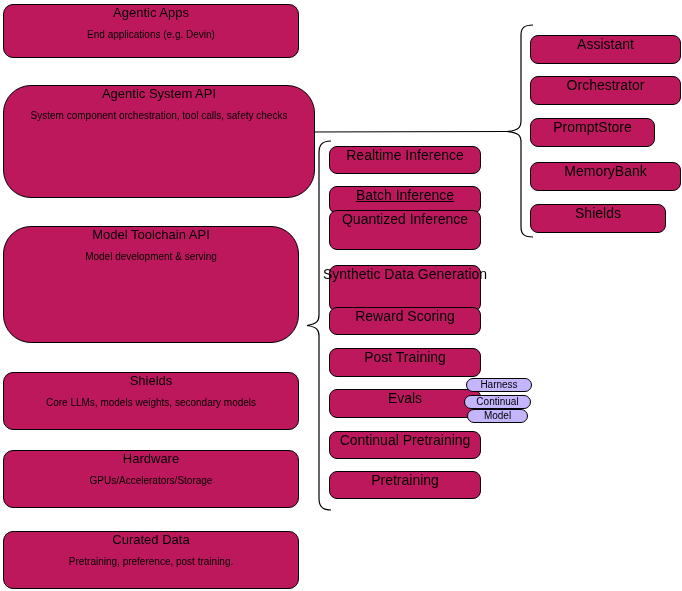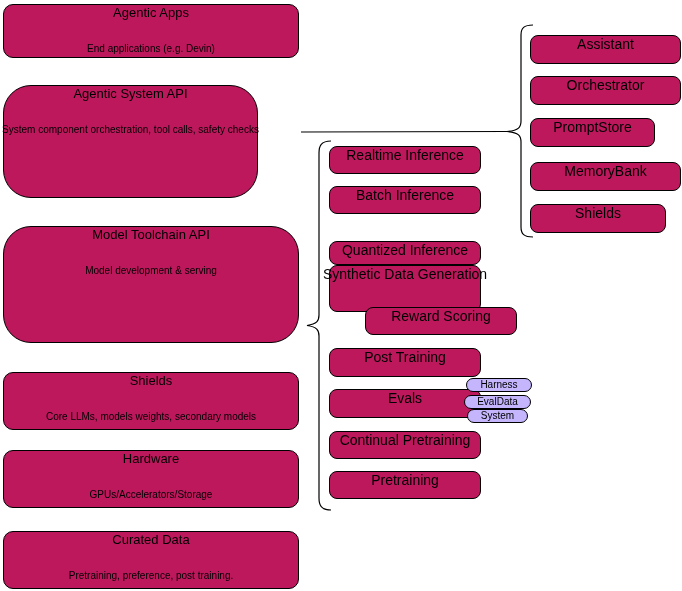--- a/index.html
+++ b/index.html
@@ -7,21 +7,21 @@
     position:relative;width:682px;height:591px;background:#ffffff;overflow:hidden;
     font-family:"Liberation Sans", sans-serif;color:#000;
   }
   .layer{position:absolute;left:0;top:0;width:682px;height:591px;}
   .node{
     position:absolute;background:#be185d;border:1px solid #000;box-sizing:border-box;
     display:flex;flex-direction:column;align-items:center;
     text-align:center;z-index:2;
   }
   .node-title{font-size:13px;line-height:1.25;white-space:nowrap;}
-  .node-sub{font-size:10px;line-height:1.3;margin-top:21px;white-space:nowrap;}
+  .node-sub{font-size:10px;line-height:1.3;margin-top:7px;white-space:nowrap;}
   .leaf{font-size:14px;line-height:1.2;white-space:nowrap;}
   .r10{border-radius:10px;}
   .r28{border-radius:28px;}
   .r8{border-radius:8px;}
   .tag{
     position:absolute;background:#c4b5fd;border:1px solid #000;border-radius:8px;
     box-sizing:border-box;display:flex;align-items:center;justify-content:center;
     font-size:10px;line-height:1;z-index:3;white-space:nowrap;
   }
   svg path{fill:none;stroke:#000;stroke-width:1.2;}
@@ -37,21 +37,21 @@
              C317 327 319 330 319 336 L319 498 C319 505 321 510 331 510"></path>
     <path d="M533 25 C524 25 521 28 521 35 L521 121 C521 127 519 130.5 507 131.5
              C519 132.5 521 136 521 142 L521 227 C521 234 524 237 533 237"></path>
   </svg>
 
   <div class="node r10" style="left:3px;top:4px;width:296px;height:54px;">
     <div class="node-title">Agentic Apps</div>
     <div class="node-sub">End applications (e.g. Devin)</div>
   </div>
 
-  <div class="node r28" style="left:3px;top:85px;width:255px;height:113px;">
+  <div class="node r28" style="left:3px;top:85px;width:312px;height:113px;">
     <div class="node-title">Agentic System API</div>
     <div class="node-sub">System component orchestration, tool calls, safety checks</div>
   </div>
 
   <div class="node r28" style="left:3px;top:226px;width:296px;height:117px;">
     <div class="node-title">Model Toolchain API</div>
     <div class="node-sub">Model development &amp; serving</div>
   </div>
 
   <div class="node r10" style="left:3px;top:372px;width:296px;height:58px;">
@@ -63,32 +63,32 @@
     <div class="node-title">Hardware</div>
     <div class="node-sub">GPUs/Accelerators/Storage</div>
   </div>
 
   <div class="node r10" style="left:3px;top:531px;width:296px;height:58px;">
     <div class="node-title">Curated Data</div>
     <div class="node-sub">Pretraining, preference, post training.</div>
   </div>
 
   <div class="node r8 leaf" style="left:329px;top:146px;width:152px;height:28px;">Realtime Inference</div>
-  <div class="node r8 leaf" style="left:329px;top:186px;width:152px;height:28px;">Batch Inference</div>
-  <div class="node r8 leaf" style="left:329px;top:241px;width:152px;height:24px;">Quantized Inference</div>
+  <div class="node r8 leaf" style="left:329px;top:186px;width:152px;height:28px;text-decoration:underline;">Batch Inference</div>
+  <div class="node r8 leaf" style="left:329px;top:210px;width:152px;height:40px;">Quantized Inference</div>
   <div class="node r8 leaf" style="left:329px;top:265px;width:152px;height:47px;">Synthetic Data Generation</div>
-  <div class="node r8 leaf" style="left:329px;top:307px;width:152px;height:28px;margin-left:36px;">Reward Scoring</div>
+  <div class="node r8 leaf" style="left:329px;top:307px;width:152px;height:28px;">Reward Scoring</div>
   <div class="node r8 leaf" style="left:329px;top:348px;width:152px;height:29px;">Post Training</div>
   <div class="node r8 leaf" style="left:329px;top:389px;width:152px;height:29px;">Evals</div>
   <div class="node r8 leaf" style="left:329px;top:431px;width:152px;height:28px;">Continual Pretraining</div>
   <div class="node r8 leaf" style="left:329px;top:471px;width:152px;height:28px;">Pretraining</div>
 
   <div class="tag" style="left:466px;top:378px;width:66px;height:14px;">Harness</div>
-  <div class="tag" style="left:464px;top:395px;width:67px;height:14px;">EvalData</div>
-  <div class="tag" style="left:467px;top:409px;width:61px;height:14px;">System</div>
+  <div class="tag" style="left:464px;top:395px;width:67px;height:14px;">Continual</div>
+  <div class="tag" style="left:467px;top:409px;width:61px;height:14px;">Model</div>
 
   <div class="node r8 leaf" style="left:530px;top:35px;width:151px;height:29px;">Assistant</div>
   <div class="node r8 leaf" style="left:530px;top:76px;width:151px;height:29px;">Orchestrator</div>
   <div class="node r8 leaf" style="left:530px;top:118px;width:125px;height:29px;">PromptStore</div>
   <div class="node r8 leaf" style="left:530px;top:162px;width:151px;height:29px;">MemoryBank</div>
   <div class="node r8 leaf" style="left:530px;top:204px;width:136px;height:29px;">Shields</div>
 
 </div>
 
 </body></html>

